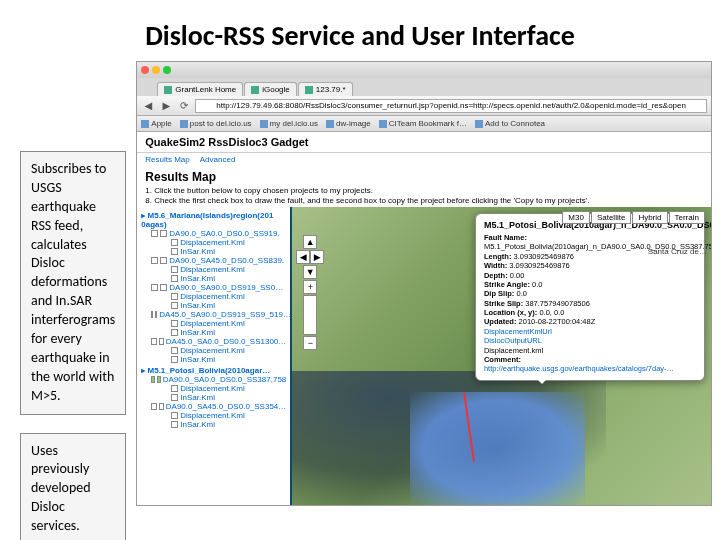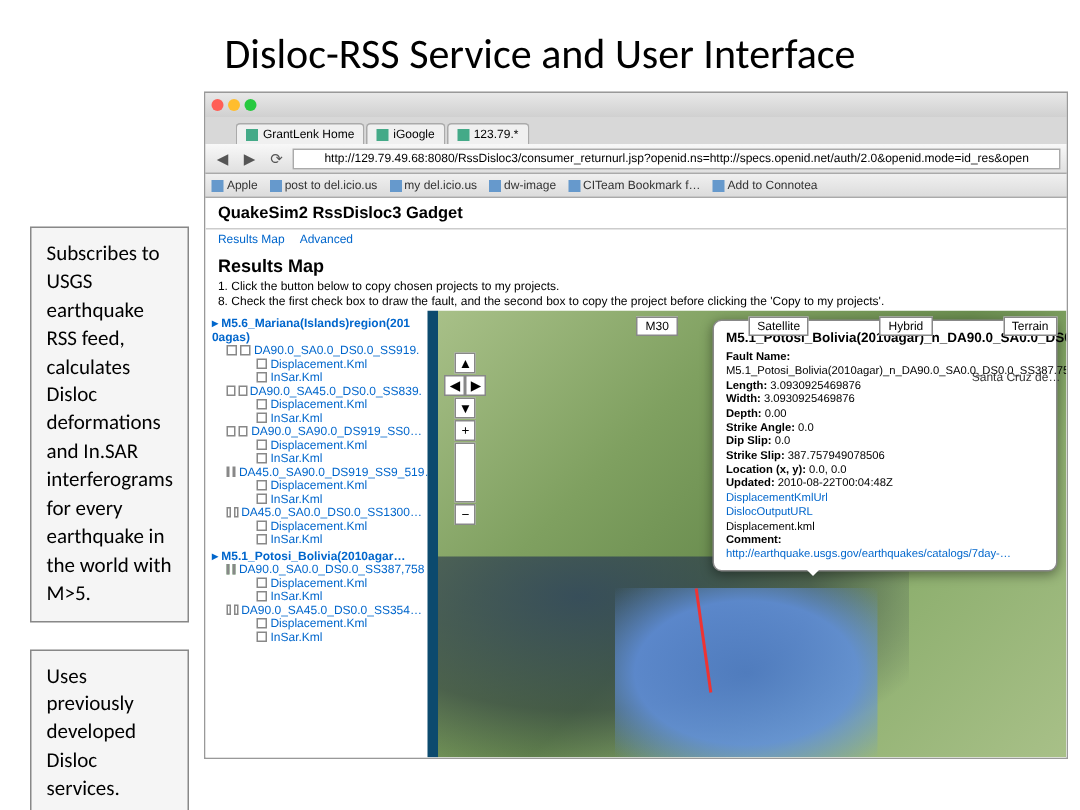--- a/index.html
+++ b/index.html
@@ -1,17 +1,17 @@
 <!DOCTYPE html>
 <html><head>
 <meta charset="utf-8">
 <style>
   * { box-sizing: border-box; margin: 0; padding: 0; }
   body { width: 720px; height: 540px; background: #fff; font-family: Arial, sans-serif; overflow: hidden; position: relative; }
-  .slide-title { font-size: 28px; font-weight: 400; text-align: center; padding: 18px 0 8px; font-family: Calibri, Arial, sans-serif; }
+  .slide-title { font-size: 28px; font-weight: 700; text-align: center; padding: 18px 0 8px; font-family: Calibri, Arial, sans-serif; }
   .slide-body { display: flex; padding: 0 20px; gap: 10px; }
   .caption-col { width: 175px; display: flex; flex-direction: column; gap: 18px; padding-top: 90px; }
   .caption-box { border: 1px solid #888; background: #f5f5f5; padding: 8px 10px; font-size: 14px; line-height: 1.35; font-family: Calibri, Arial, sans-serif; }
   .browser-col { flex: 1; border: 1px solid #999; background: #eee; font-size: 9px; display: flex; flex-direction: column; height: 445px; }
   .titlebar { height: 16px; background: linear-gradient(#e8e8e8,#d0d0d0); display: flex; align-items: center; padding: 0 4px; gap: 3px; }
   .tl-dot { width: 8px; height: 8px; border-radius: 50%; }
   .dot-r { background:#ff5f56; } .dot-y{background:#ffbd2e;} .dot-g{background:#27c93f;}
   .tabbar { height: 18px; background: #d8d8d8; display:flex; align-items:flex-end; padding-left:20px; gap:1px; }
   .tab { background:#f0f0f0; border:1px solid #aaa; border-bottom:none; padding:2px 6px; font-size:8px; border-radius:3px 3px 0 0; display:flex; align-items:center; gap:3px; }
   .tab-ico { width:8px;height:8px;background:#4a8; }
@@ -22,37 +22,37 @@
   .bm { display:flex; align-items:center; gap:2px; }
   .bm-ico{width:8px;height:8px;background:#69c;}
   .page { flex:1; background:#fff; display:flex; flex-direction:column; overflow:hidden;justify-content:center; }
   .page-hdr { padding:4px 8px; font-weight:bold; font-size:11px; border-bottom:1px solid #ccc; }
   .page-tabs { display:flex; gap:10px; padding:2px 8px; font-size:8px; }
   .page-tab { color:#06c; }
   .results-title { font-weight:bold; font-size:12px; padding:4px 8px 2px; }
   .instr { padding:0 8px; font-size:8px; line-height:1.3; }
   .copy-btn { margin:3px 8px; font-size:8px; border:1px solid #999; background:linear-gradient(#fff,#ddd); padding:1px 5px; display:inline-block; border-radius:2px; }
   .main-split { flex:1; display:flex; overflow:hidden; }
-  .eq-list { width:155px; border-right:7px solid #0c4a6e; overflow:hidden; padding:2px 4px; font-size:8px; }
+  .eq-list { width:155px; border-right:2px solid #0c4a6e; overflow:hidden; padding:2px 4px; font-size:8px; }
   .eq-title { color:#06c; font-weight:bold; margin-top:2px; }
   .eq-sub { padding-left:10px; display:flex; align-items:center; gap:2px; }
   .cb { width:7px;height:7px;border:1px solid #888;background:#fff; display:inline-block; }
   .cb.chk{background:#8c8;}
   .kml { color:#06c; }
   .map-area { flex:1; position:relative; background:linear-gradient(135deg,#a8c088 0%,#7fa060 30%,#6b8e50 50%,#8fb070 70%,#a8c088 100%); overflow:hidden; }
   .terrain-shadow { position:absolute; left:0; top:55%; width:75%; height:45%; background:radial-gradient(ellipse at 30% 20%,rgba(40,60,90,0.8),rgba(30,40,60,0.5) 50%,transparent 80%); }
   .blue-patch { position:absolute; left:28%; bottom:0; width:42%; height:38%; background:radial-gradient(ellipse,#5080d0 0%,#6090e0 60%,transparent 100%); opacity:0.85; }
   .fault-line { position:absolute; left:42%; top:62%; width:2px; height:70px; background:#e33; transform:rotate(-8deg); }
   .info-window { position:absolute; top:6px; right:6px; width:230px; background:#fff; border:1px solid #888; border-radius:6px; box-shadow:0 2px 8px rgba(0,0,0,0.4); padding:6px 8px; font-size:7.5px; line-height:1.25; }
   .info-window::after { content:''; position:absolute; bottom:-10px; left:60px; border:6px solid transparent; border-top-color:#fff; }
   .iw-title { font-weight:bold; font-size:9px; margin-bottom:2px; }
   .iw-row b { font-weight:bold; }
   .iw-link { color:#06c; }
   .map-toolbar { position:absolute; top:4px; right:6px; display:flex; gap:1px; z-index:2; }
-  .map-tb-btn { background:#fff; border:1px solid #888; font-size:8px; padding:1px 5px;margin-left:46px; }
+  .map-tb-btn { background:#fff; border:1px solid #888; font-size:8px; padding:1px 5px; }
   .map-ctrl { position:absolute; top:28px; left:4px; display:flex; flex-direction:column; align-items:center; gap:1px; z-index:2;}
   .mc-box{width:14px;height:14px;background:#fff;border:1px solid #888;font-size:9px;display:flex;align-items:center;justify-content:center;}
 </style>
 </head>
 <body>
 
 <div class="slide-title">Disloc-RSS Service and User Interface</div>
 <div class="slide-body">
   <div class="caption-col">
     <div class="caption-box">Subscribes to USGS earthquake RSS feed, calculates Disloc deformations and In.SAR interferograms for every earthquake in the world with M&gt;5.</div>

